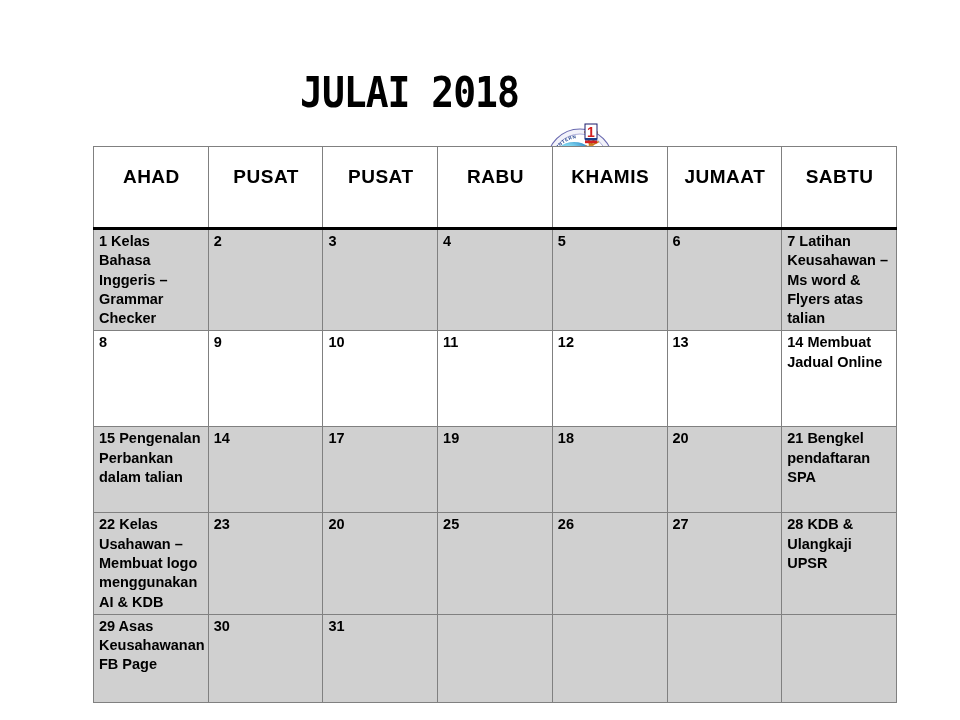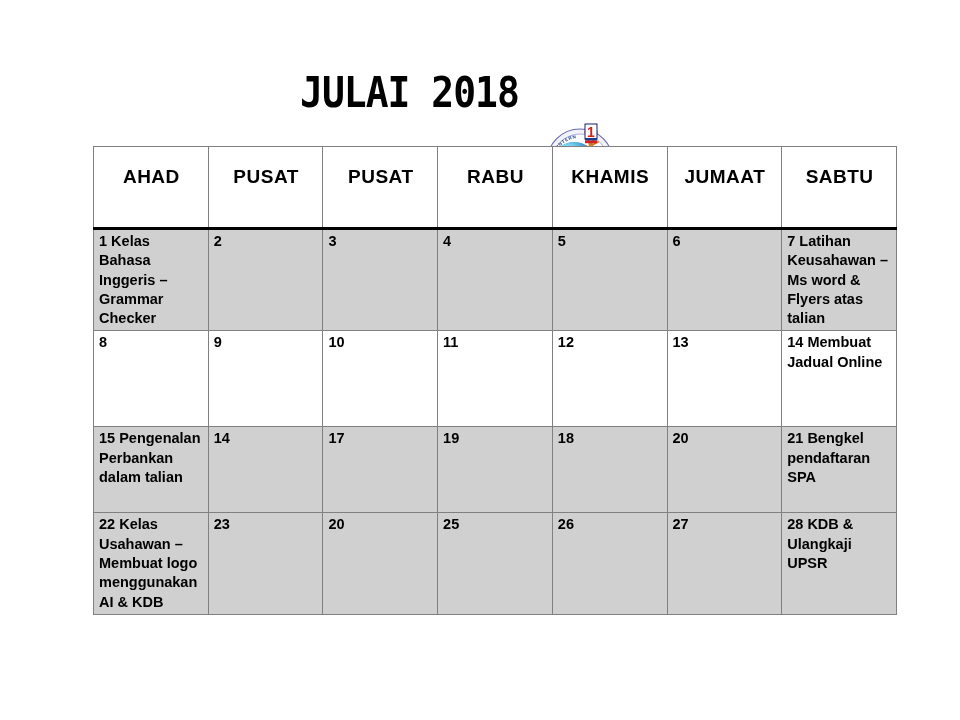--- a/index.html
+++ b/index.html
@@ -262,16 +262,39 @@
         <td>
             <span class="cell-text">26</span>
           </td>
         <td>
             <span class="cell-text">27</span>
           </td>
         <td>
             <span class="cell-text">28 KDB &amp; Ulangkaji UPSR</span>
           </td>
       </tr>
+      <tr class="r5">
+        <td>
+            <span class="cell-text">29 Asas Keusahawanan FB Page</span>
+          </td>
+        <td>
+            <span class="cell-text">30</span>
+          </td>
+        <td>
+            <span class="cell-text">31</span>
+          </td>
+        <td>
+            <span class="cell-text"></span>
+          </td>
+        <td>
+            <span class="cell-text"></span>
+          </td>
+        <td>
+            <span class="cell-text"></span>
+          </td>
+        <td>
+            <span class="cell-text"></span>
+          </td>
+      </tr>
     </tbody>
   </table>
 
 </div>
 
 </body></html>

